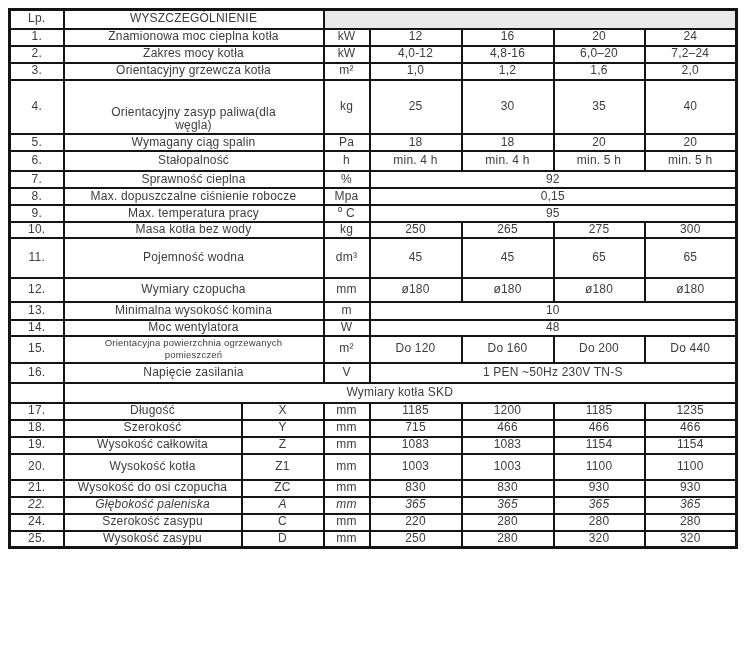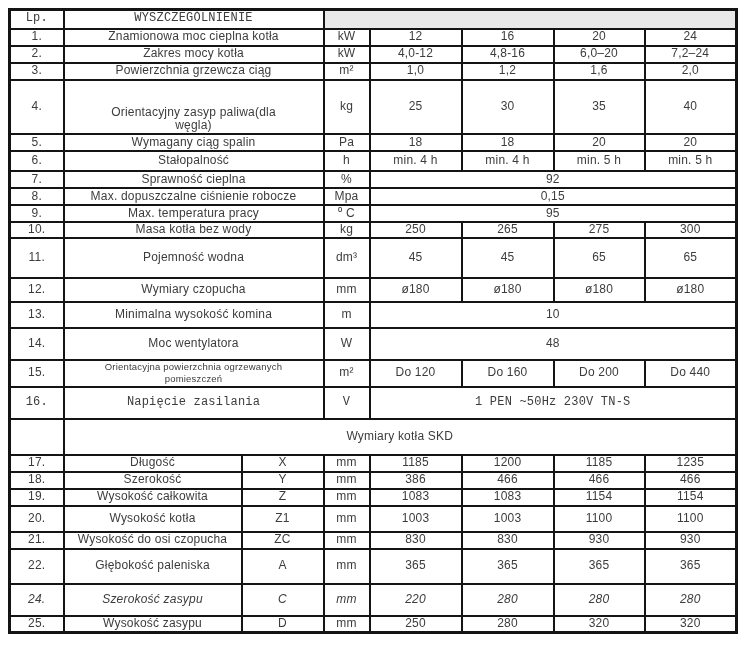--- a/index.html
+++ b/index.html
@@ -27,21 +27,21 @@
   table.spec td {
     border: 2px solid #141414;
     text-align: center;
     vertical-align: middle;
     padding: 0 2px;
     overflow: hidden;
     font-size: 12px;
     line-height: 1.15;
     white-space: normal;
   }
-  td.hdr   { font-size: 13px; font-family: Liberation Mono, monospace; }
+  td.hdr   { font-size: 13px; }
   td.label { font-size: 13px; }
   td.lp    { font-size: 12px; }
   td.unit  { font-size: 12px; border-radius: 6px; }
   td.val   { font-size: 12px; }
   td.val-sm  { font-size: 10px; }
   td.sec     { font-size: 13px; }
   td.dim-label { font-size: 10px; }
   td.dim-sym   { font-size: 11px; }
   td.dim-val   { font-size: 11px; }
   .w200 { display: inline-block; max-width: 200px; margin-top: 25px; }
@@ -81,21 +81,21 @@
           <td class="lp">2.</td>
           <td class="label" colspan="2">Zakres mocy kotła</td>
           <td class="unit">kW</td>
           <td class="val">4,0-12</td>
           <td class="val">4,8-16</td>
           <td class="val">6,0–20</td>
           <td class="val">7,2–24</td>
         </tr>
         <tr style="height: 17px;">
           <td class="lp">3.</td>
-          <td class="label" colspan="2">Powierzchnia grzewcza ciąg</td>
+          <td class="label" colspan="2">Orientacyjny grzewcza kotła</td>
           <td class="unit">m²</td>
           <td class="val">1,0</td>
           <td class="val">1,2</td>
           <td class="val">1,6</td>
           <td class="val">2,0</td>
         </tr>
         <tr style="height: 32px;">
           <td class="lp">4.</td>
           <td class="label" colspan="2"><span class="w200">Orientacyjny zasyp paliwa(dla węgla)</span></td>
           <td class="unit">kg</td>
@@ -160,67 +160,67 @@
         </tr>
         <tr style="height: 24px;">
           <td class="lp">12.</td>
           <td class="label" colspan="2">Wymiary czopucha</td>
           <td class="unit">mm</td>
           <td class="val">ø180</td>
           <td class="val">ø180</td>
           <td class="val">ø180</td>
           <td class="val">ø180</td>
         </tr>
-        <tr style="height: 26px;">
+        <tr style="height: 18px;">
           <td class="lp">13.</td>
           <td class="label" colspan="2">Minimalna wysokość  komina</td>
           <td class="unit">m</td>
           <td class="val" colspan="4">10</td>
         </tr>
-        <tr style="height: 32px;">
+        <tr style="height: 16px;">
           <td class="lp">14.</td>
           <td class="label" colspan="2">Moc wentylatora</td>
           <td class="unit">W</td>
           <td class="val" colspan="4">48</td>
         </tr>
         <tr style="height: 25px;">
           <td class="lp">15.</td>
           <td class="label" colspan="2"><span class="w210">Orientacyjna powierzchnia ogrzewanych pomieszczeń</span></td>
           <td class="unit">m²</td>
           <td class="val">Do 120</td>
           <td class="val">Do 160</td>
           <td class="val">Do 200</td>
           <td class="val">Do 440</td>
         </tr>
-        <tr style="height: 32px; font-family: Liberation Mono, monospace;">
+        <tr style="height: 20px;">
           <td class="lp">16.</td>
           <td class="label" colspan="2">Napięcie zasilania</td>
           <td class="unit">V</td>
           <td class="val val-sm" colspan="4">1 PEN ~50Hz 230V TN-S</td>
         </tr>
-        <tr style="height: 36px;">
+        <tr style="height: 20px;">
           <td class="lp"></td>
           <td class="sec" colspan="7">Wymiary kotła SKD</td>
         </tr>
         <tr style="height: 17px;">
           <td class="lp">17.</td>
           <td class="dim-label">Długość</td>
           <td class="dim-sym">X</td>
           <td class="unit">mm</td>
           <td class="dim-val">1185</td>
           <td class="dim-val">1200</td>
           <td class="dim-val">1185</td>
           <td class="dim-val">1235</td>
         </tr>
         <tr style="height: 17px;">
           <td class="lp">18.</td>
           <td class="dim-label">Szerokość</td>
           <td class="dim-sym">Y</td>
           <td class="unit">mm</td>
-          <td class="dim-val">386</td>
+          <td class="dim-val">715</td>
           <td class="dim-val">466</td>
           <td class="dim-val">466</td>
           <td class="dim-val">466</td>
         </tr>
         <tr style="height: 17px;">
           <td class="lp">19.</td>
           <td class="dim-label">Wysokość całkowita</td>
           <td class="dim-sym">Z</td>
           <td class="unit">mm</td>
           <td class="dim-val">1083</td>
@@ -241,31 +241,31 @@
         <tr style="height: 17px;">
           <td class="lp">21.</td>
           <td class="dim-label">Wysokość do osi czopucha</td>
           <td class="dim-sym">ZC</td>
           <td class="unit">mm</td>
           <td class="dim-val">830</td>
           <td class="dim-val">830</td>
           <td class="dim-val">930</td>
           <td class="dim-val">930</td>
         </tr>
-        <tr style="height: 35px;">
+        <tr style="height: 17px; font-style: italic;">
           <td class="lp">22.</td>
           <td class="dim-label">Głębokość paleniska</td>
           <td class="dim-sym">A</td>
           <td class="unit">mm</td>
           <td class="dim-val">365</td>
           <td class="dim-val">365</td>
           <td class="dim-val">365</td>
           <td class="dim-val">365</td>
         </tr>
-        <tr style="height: 32px; font-style: italic;">
+        <tr style="height: 17px;">
           <td class="lp">24.</td>
           <td class="dim-label">Szerokość zasypu</td>
           <td class="dim-sym">C</td>
           <td class="unit">mm</td>
           <td class="dim-val">220</td>
           <td class="dim-val">280</td>
           <td class="dim-val">280</td>
           <td class="dim-val">280</td>
         </tr>
         <tr style="height: 17px;">

